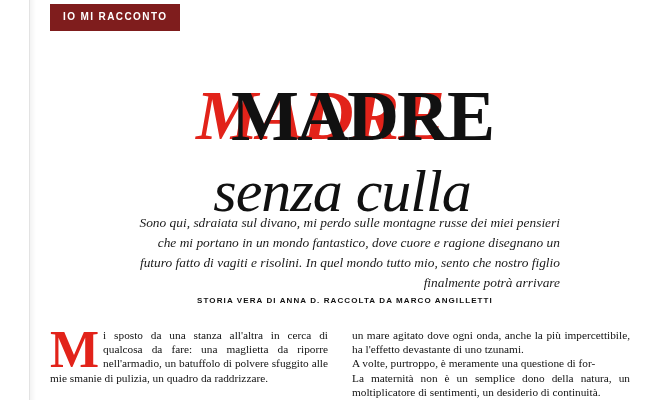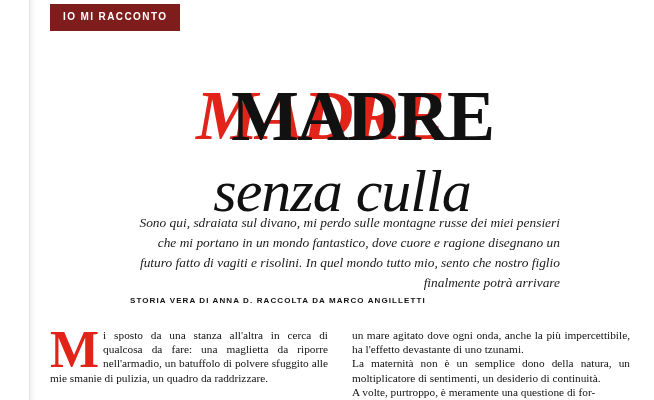--- a/index.html
+++ b/index.html
@@ -100,21 +100,21 @@
     font-family: "Liberation Serif", serif;
     font-style: italic;
     font-size: 13.4px;
     line-height: 20px;
     color: #1a1a1a;
   }
   .byline {
     position: absolute;
     left: 130px; top: 296px;
     width: 430px;
-    text-align: left;
+    text-align: center;
     font-family: "Liberation Sans", sans-serif;
     font-weight: bold;
     font-size: 8px;
     letter-spacing: 1.1px;
     color: #111111;
   }
 
   
   .cols {
     position: absolute;
@@ -167,18 +167,18 @@
 
   <div class="byline">STORIA VERA DI ANNA D. RACCOLTA DA MARCO ANGILLETTI</div>
 
   <div class="cols">
     <div class="col">
       <span class="dropcap">M</span>
       <p>i sposto da una stanza all'altra in cerca di qualcosa da fare: una maglietta da riporre nell'armadio, un batuffolo di polvere sfuggito alle mie smanie di pulizia, un quadro da raddrizzare.</p>
     </div>
     <div class="col">
       <p>un mare agitato dove ogni onda, anche la più impercettibile, ha l'effetto devastante di uno tzunami.</p>
+      <p>A volte, purtroppo, è meramente una questione di for-</p>
       <p>La maternità non è un semplice dono della natura, un moltiplicatore di sentimenti, un desiderio di continuità.</p>
-      <p>A volte, purtroppo, è meramente una questione di for-</p>
     </div>
   </div>
 
 </div>
 
 </body></html>

